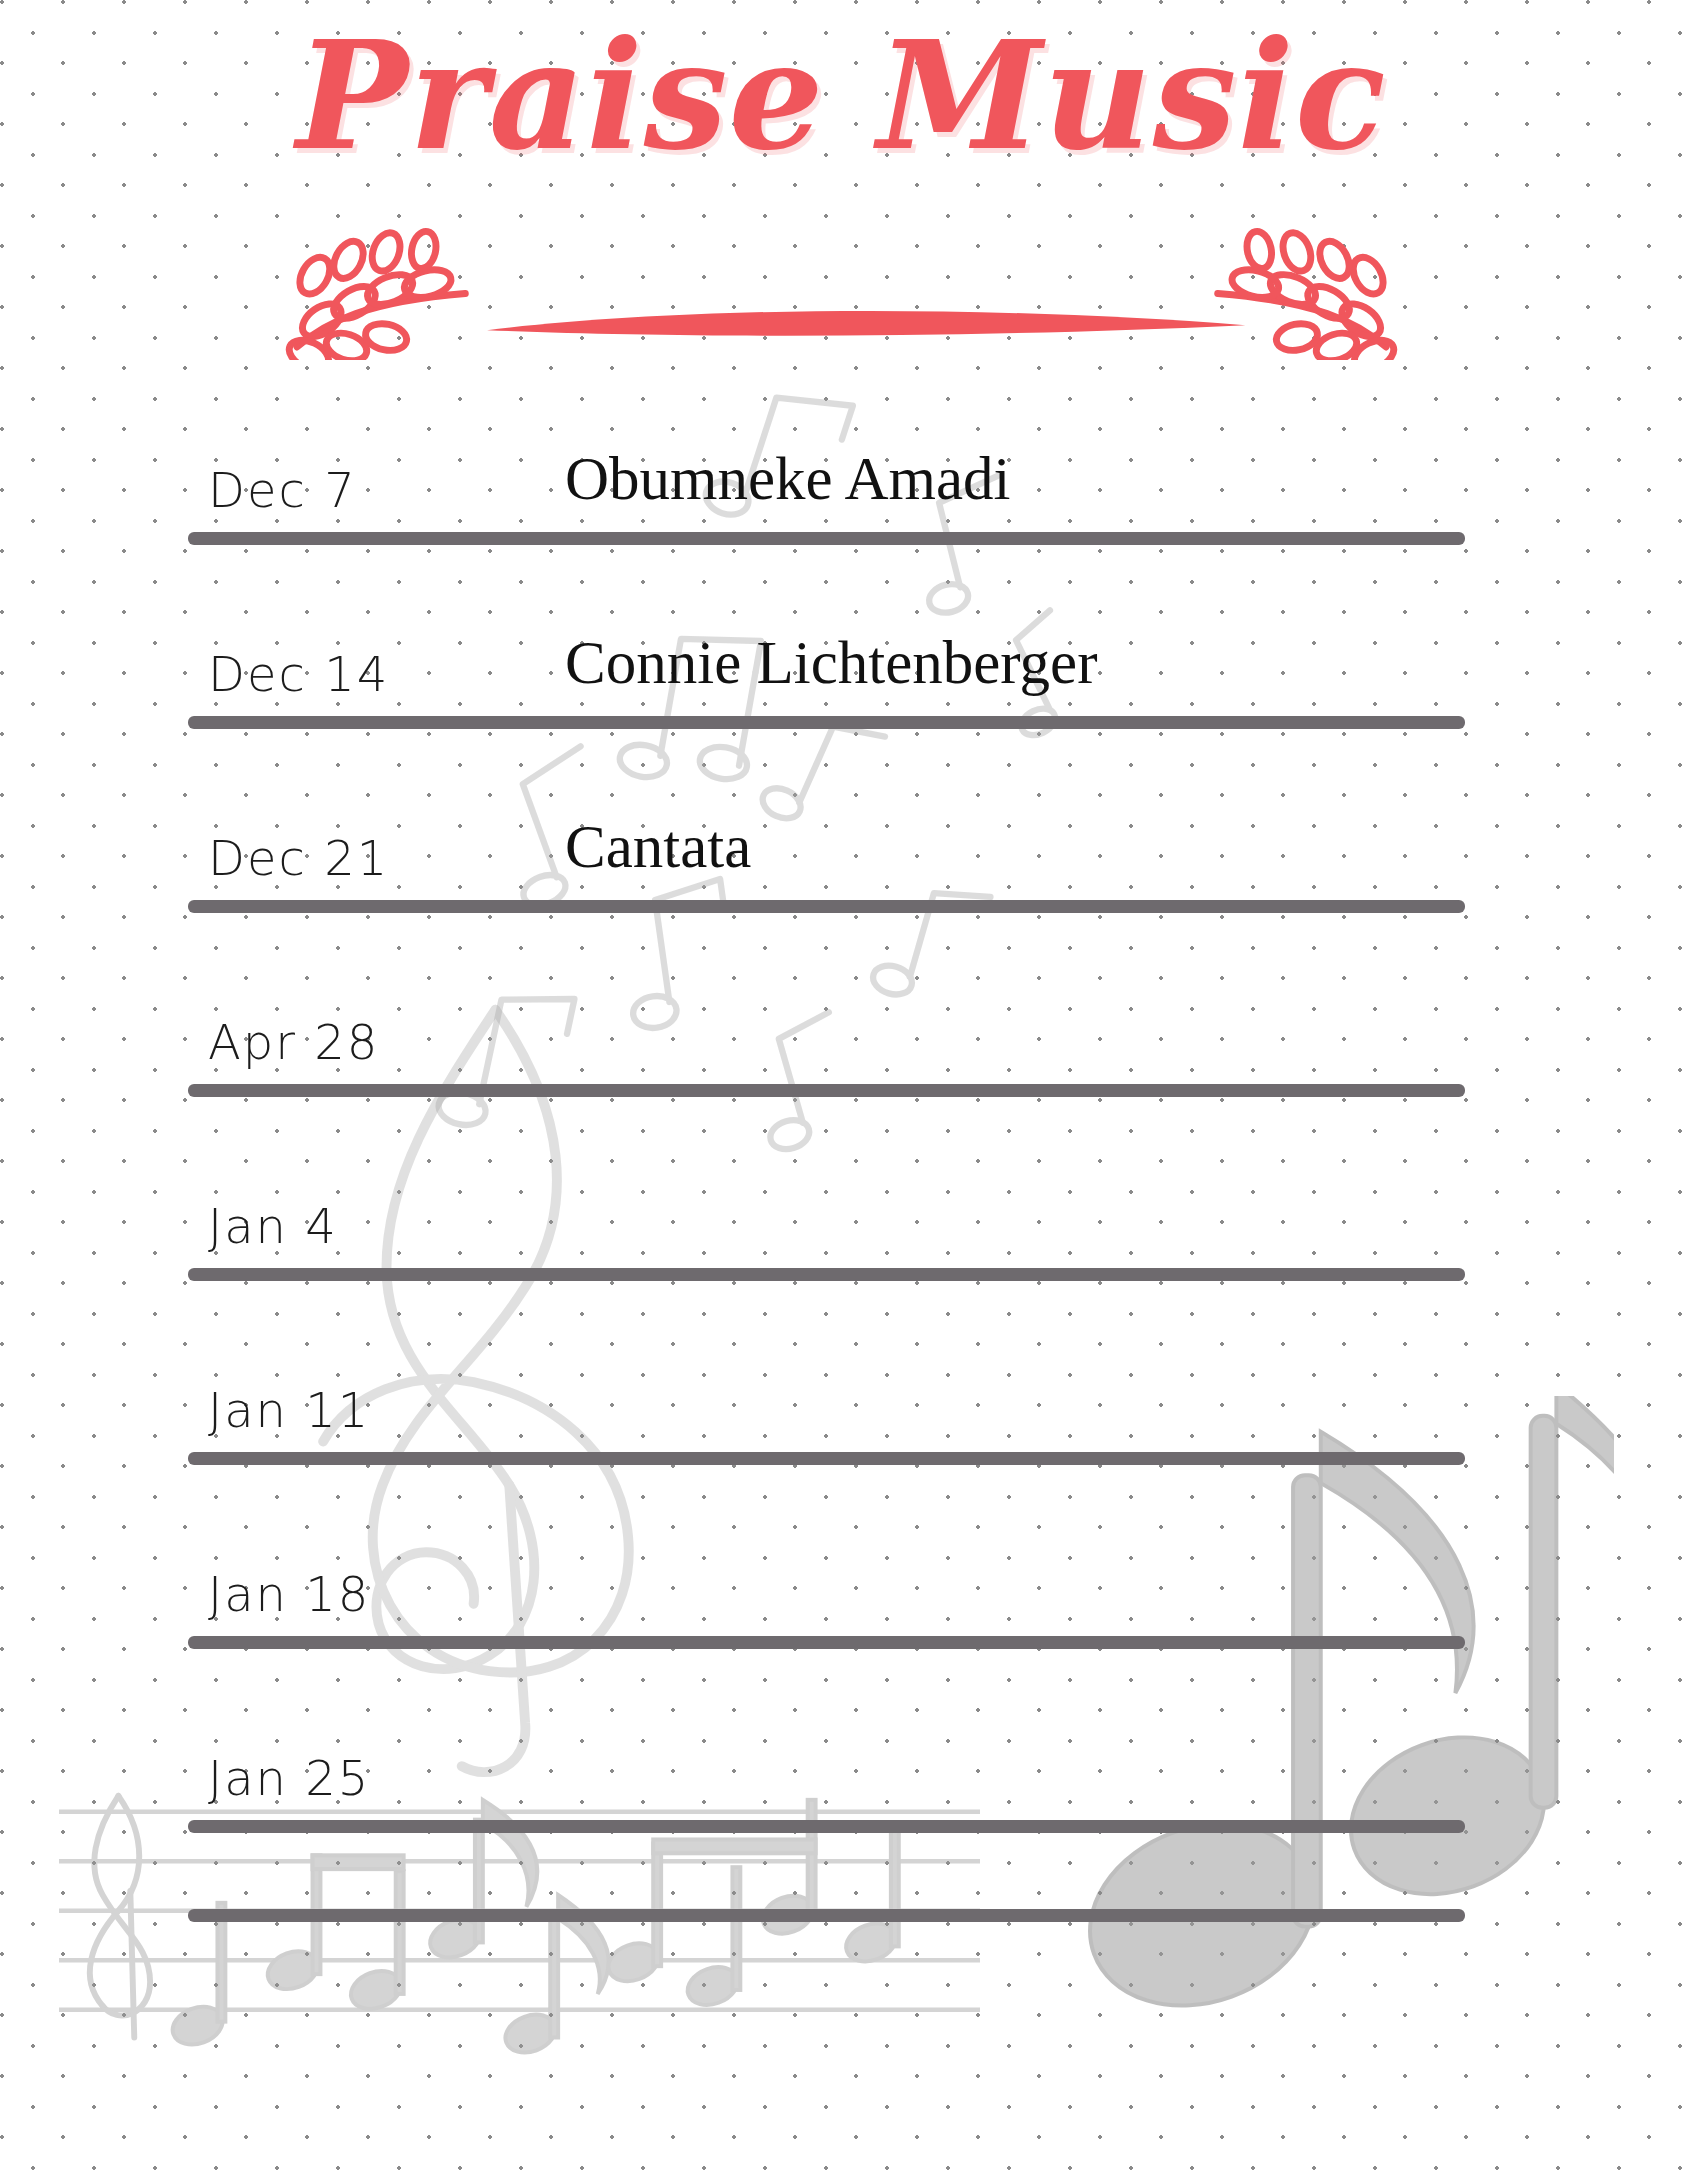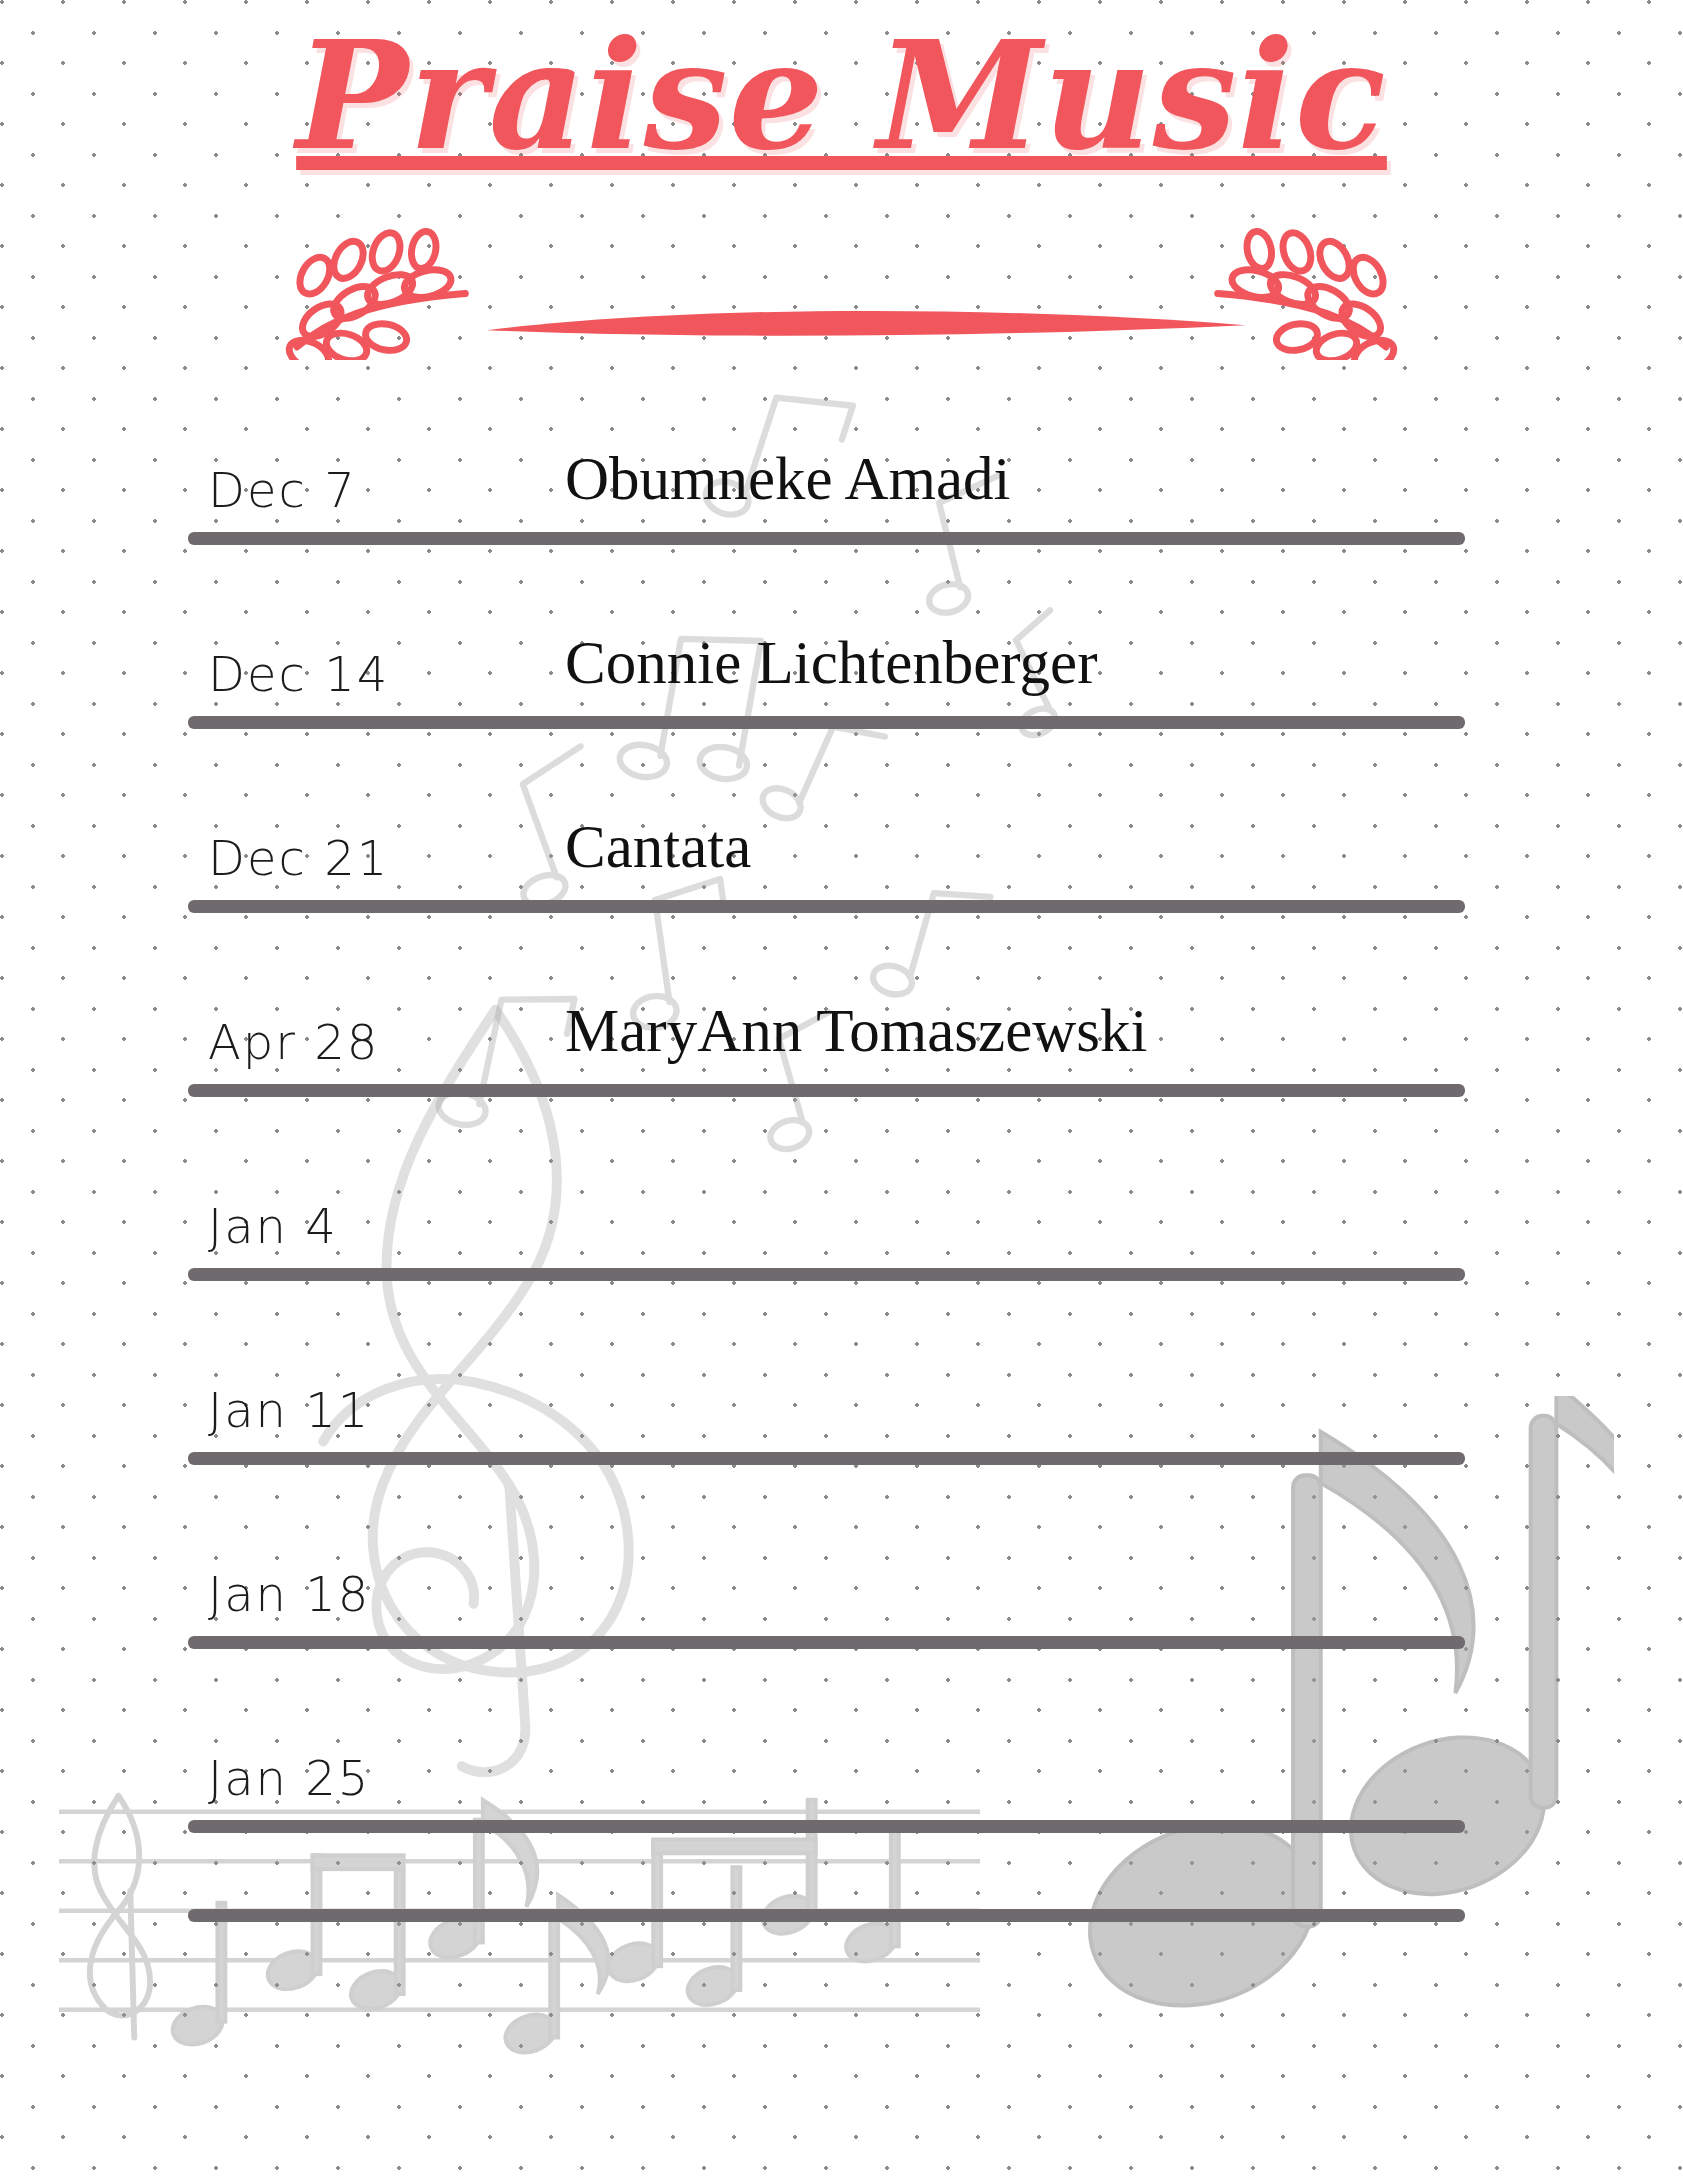--- a/index.html
+++ b/index.html
@@ -46,21 +46,20 @@
     font-family: "DejaVu Serif", serif;
     font-style: italic;
     font-weight: bold;
     font-size: 149px;
     line-height: 1.05;
     color: #f0565c;
     letter-spacing: 1px;
     text-shadow: 4px 5px 0 rgba(240,86,92,0.18);
     margin: 0;
     white-space: nowrap;
-    text-decoration: underline;
   }
 
   #divider {
     position: absolute;
     top: 226px;
     left: 0;
     width: 1683px;
     height: 134px;
   }
 
@@ -284,21 +283,20 @@
     </div>
 
     <div class="row">
       <div class="date">Dec 21</div>
       <div class="name">Cantata</div>
       <div class="rule"></div>
     </div>
 
     <div class="row">
       <div class="date">Apr 28</div>
-      <div class="name">MaryAnn Tomaszewski</div>
       <div class="rule"></div>
     </div>
 
     <div class="row">
       <div class="date">Jan  4</div>
       <div class="name"></div>
       <div class="rule"></div>
     </div>
 
     <div class="row">

